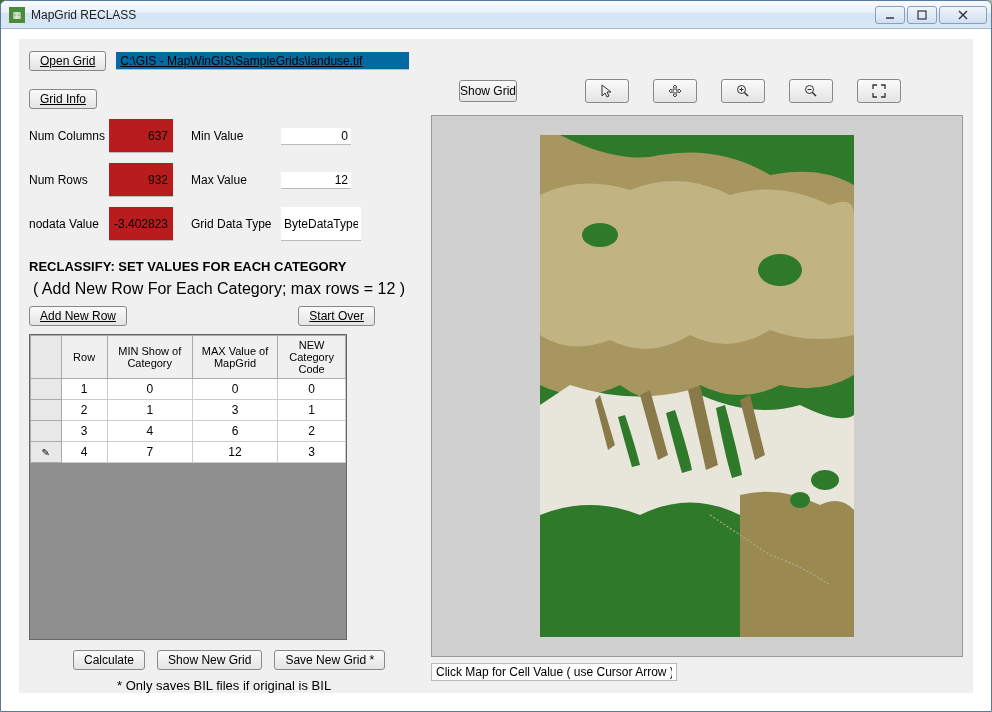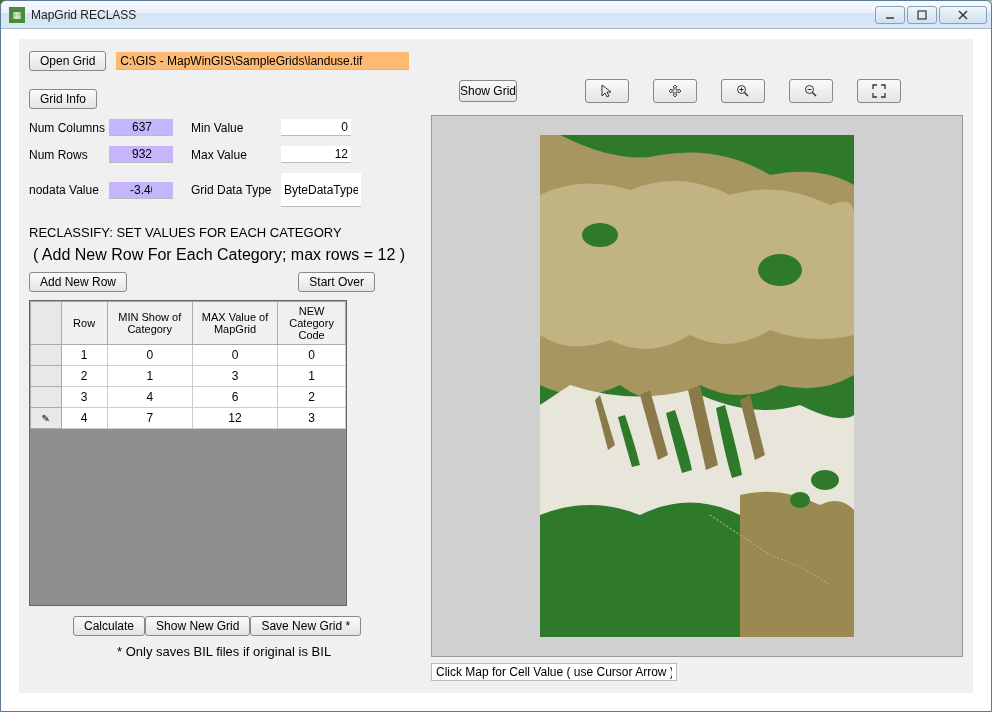--- a/index.html
+++ b/index.html
@@ -7,44 +7,44 @@
 .window { position: absolute; top: 0; left: 0; right: 0; bottom: 0; background: #fff; border: 1px solid #5a7a9a; border-radius: 6px 6px 0 0; box-shadow: 0 0 10px rgba(0,0,0,0.3); }
 .titlebar { height: 28px; background: linear-gradient(to bottom, #f8fbff 0%, #e8f0fa 45%, #d4e4f4 46%, #d8e8f6 100%); border-radius: 6px 6px 0 0; display: flex; align-items: center; padding: 0 4px; border-bottom: 1px solid #a8b8c8; }
 .title-icon { width: 16px; height: 16px; background: #4a8a3a; margin: 0 4px; display: flex; align-items: center; justify-content: center; font-size: 9px; color: #fff; }
 .title-text { flex: 1; font-size: 12px; color: #222; padding-left: 2px; }
 .win-btns { display: flex; gap: 0; }
 .win-btn { width: 30px; height: 18px; background: linear-gradient(to bottom, #f0f6fc, #d0e0f0); border: 1px solid #8aa0b8; border-radius: 3px; margin-left: 2px; display: flex; align-items: center; justify-content: center; cursor: pointer; font-size: 11px; color: #445; }
 .win-btn.close { width: 48px; }
 .content { position: absolute; top: 38px; left: 18px; right: 18px; bottom: 18px; background: #f0f0f0; }
 .btn { background: linear-gradient(to bottom, #fafafa, #e4e4e4); border: 1px solid #888; border-radius: 3px; padding: 2px 10px; font-size: 12px; cursor: pointer; font-family: inherit; min-height: 20px; }
 .left-panel { position: absolute; left: 10px; top: 12px; width: 380px; }
-.row { display: flex; align-items: center; margin-bottom: 8px; }
-.path-input { flex: 1; margin-left: 10px; border: none; border-bottom: 1px solid #bbb; background: #fdba74; padding: 2px 4px; font-size: 12px; font-family: inherit; height: 18px; }
+.row { display: flex; align-items: center; margin-bottom: 8px; text-decoration: underline; }
+.path-input { flex: 1; margin-left: 10px; border: none; border-bottom: 1px solid #bbb; background: #0369a1; padding: 2px 4px; font-size: 12px; font-family: inherit; height: 18px; }
 .info-row { display: flex; align-items: center; margin-top: 10px; }
 .info-label { width: 80px; font-size: 12px; }
-.info-val { width: 64px; text-align: right; border: none; border-bottom: 1px solid #bbb; background: #c4b5fd; font-size: 12px; padding: 2px 21px; font-family: inherit; height: 17px; }
+.info-val { width: 64px; text-align: right; border: none; border-bottom: 1px solid #bbb; background: #b91c1c; font-size: 12px; padding: 2px 5px; font-family: inherit; height: 34px; }
 .info-label2 { width: 90px; margin-left: 18px; font-size: 12px; }
 .info-val2 { width: 70px; text-align: right; border: none; border-bottom: 1px solid #bbb; background: #fff; font-size: 12px; padding: 2px 3px; font-family: inherit; height: 17px; }
 .info-val3 { width: 80px; text-align: left; border: none; border-bottom: 1px solid #bbb; background: #fff; font-size: 12px; padding: 2px 3px; font-family: inherit; height: 34px; }
-.section-title { font-weight: normal; font-size: 13px; margin-top: 18px; margin-bottom: 4px; }
+.section-title { font-weight: bold; font-size: 13px; margin-top: 18px; margin-bottom: 4px; }
 .subtext { font-size: 16px; text-align: center; padding: 2px 0 8px; }
 .table-container { border: 1px solid #666; background: #8f8f8f; height: 306px; width: 318px; margin-top: 6px; overflow: auto; }
 table { border-collapse: collapse; width: 100%; background: #fff; }
 th { background: #f0f0f0; border: 1px solid #aaa; font-weight: normal; font-size: 11px; padding: 3px 4px; text-align: center; }
 th.row-hdr { width: 28px; background: #e8e8e8; }
 td { border: 1px solid #ccc; text-align: center; font-size: 12px; padding: 3px 4px; background: #fff; }
 td.rowmark { background: #e8e8e8; border: 1px solid #aaa; width: 28px; font-size: 10px; }
 .right-panel { position: absolute; left: 412px; top: 40px; right: 10px; bottom: 10px; }
 .toolbar { display: flex; gap: 24px; align-items: center; margin-bottom: 12px; margin-left: 28px; }
 .tool-btn { width: 44px; height: 24px; background: linear-gradient(to bottom, #fafafa, #e4e4e4); border: 1px solid #888; border-radius: 3px; display: flex; align-items: center; justify-content: center; cursor: pointer; }
 .map-area { background: #d0d0d0; border: 1px solid #999; height: 542px; display: flex; align-items: center; justify-content: center; position: relative; }
 .map-img { width: 314px; height: 502px; background: #3a7a2a; position: relative; overflow: hidden; }
 .status-row { display: flex; margin-top: 6px; }
 .status-input { border: 1px solid #bbb; background: #fff; padding: 2px 4px; font-size: 12px; font-family: inherit; height: 18px; width: 246px; }
-.bottom-row { display: flex; gap: 0; margin-top: 10px; padding-left: 44px; }
+.bottom-row { display: flex; gap: 12px; margin-top: 10px; padding-left: 44px; }
 .footnote { font-size: 13px; margin-top: 8px; margin-left: 88px; }
 svg.icon { width: 16px; height: 16px; }
 </style>
 </head>
 <body>
 
 <div class="window">
   <div class="titlebar">
     <div class="title-icon">▦</div>
     <div class="title-text">MapGrid RECLASS</div>

